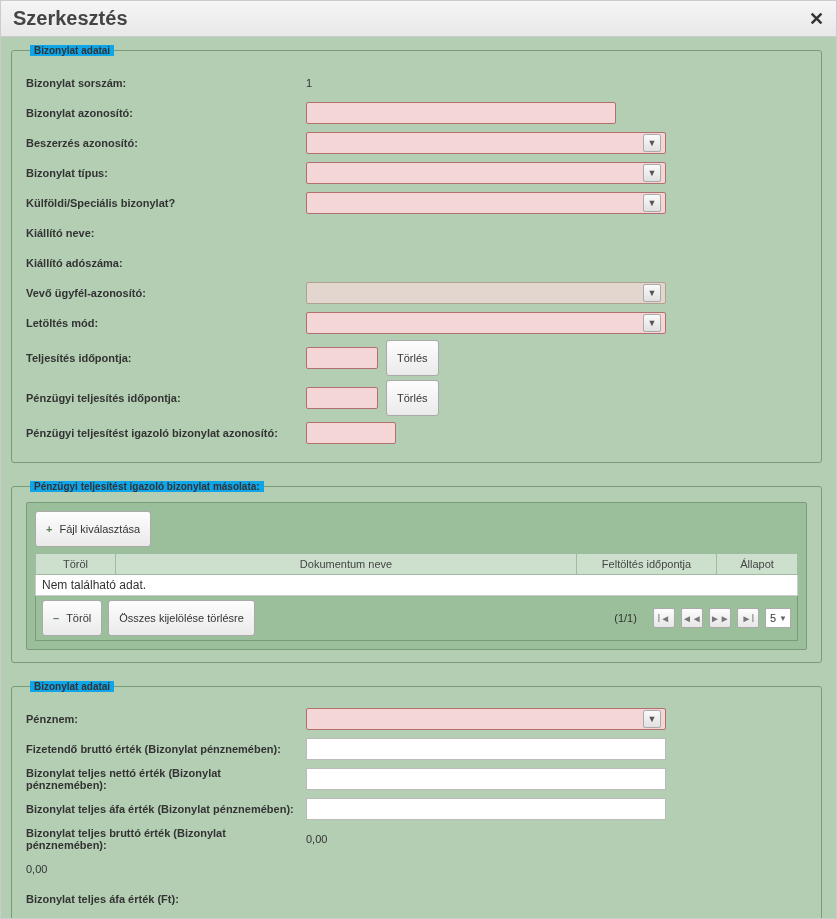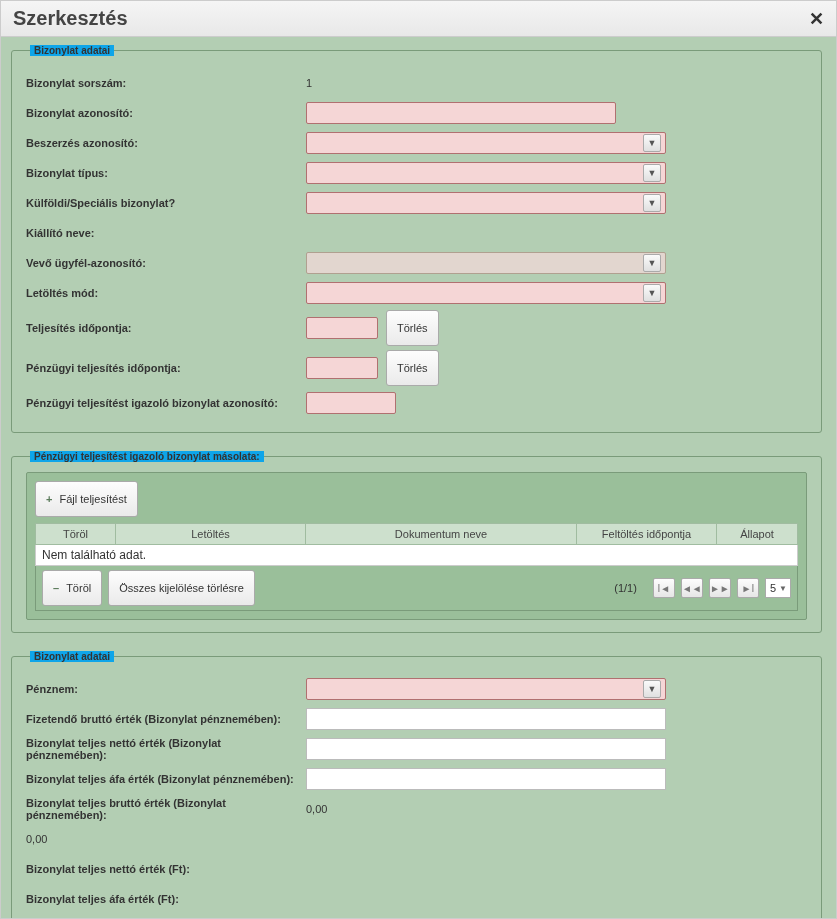--- a/index.html
+++ b/index.html
@@ -140,20 +140,23 @@
       <div class="form-row">
         <div class="form-label">Külföldi/Speciális bizonylat?</div>
         <div class="combo">
             <span class="arrow">▼</span>
           </div>
       </div>
 
       <div class="form-row">
         <div class="form-label">Kiállító neve:</div>
       </div>
+      <div class="form-row">
+        <div class="form-label">Kiállító adószáma:</div>
+      </div>
 
       <div class="form-row">
         <div class="form-label">Vevő ügyfél-azonosító:</div>
         <div class="combo neutral">
             <span class="arrow">▼</span>
           </div>
       </div>
 
       <div class="form-row">
         <div class="form-label">Letöltés mód:</div>
@@ -180,26 +183,25 @@
         <div class="form-label">Pénzügyi teljesítést igazoló bizonylat azonosító:</div>
         <input class="txt-sm" style="width: 90px;" type="text">
       </div>
     </fieldset>
 
     <fieldset class="panel">
       <legend>Pénzügyi teljesítést igazoló bizonylat másolata:</legend>
       <div class="file-section">
         <button class="btn">
             <span class="plus-icon"></span>
-            <span>Fájl teljesítést</span>
+            <span>Fájl kiválasztása</span>
           </button>
         <div style="height:6px"></div>
         <div class="table-head">
           <div class="th-del">Töröl</div>
-          <div class="th-dl">Letöltés</div>
           <div class="th-name">Dokumentum neve</div>
           <div class="th-time">Feltöltés időpontja</div>
           <div class="th-stat">Állapot</div>
         </div>
         <div class="empty-row">Nem található adat.</div>
         <div class="pager-row">
           <button class="btn">
               <span class="minus-icon"></span>
               <span>Töröl</span>
             </button>
@@ -246,22 +248,19 @@
       <div class="form-row">
         <div class="form-label">Bizonylat teljes bruttó érték (Bizonylat pénznemében):</div>
         <div class="form-value">0,00</div>
       </div>
 
       <div class="form-row">
         <div class="form-value">0,00</div>
       </div>
 
       <div class="form-row">
-        <div class="form-label">Bizonylat teljes nettó érték (Ft):</div>
-      </div>
-      <div class="form-row">
         <div class="form-label">Bizonylat teljes áfa érték (Ft):</div>
       </div>
 
     </fieldset>
 
   </div>
 </div>
 
 </body></html>

